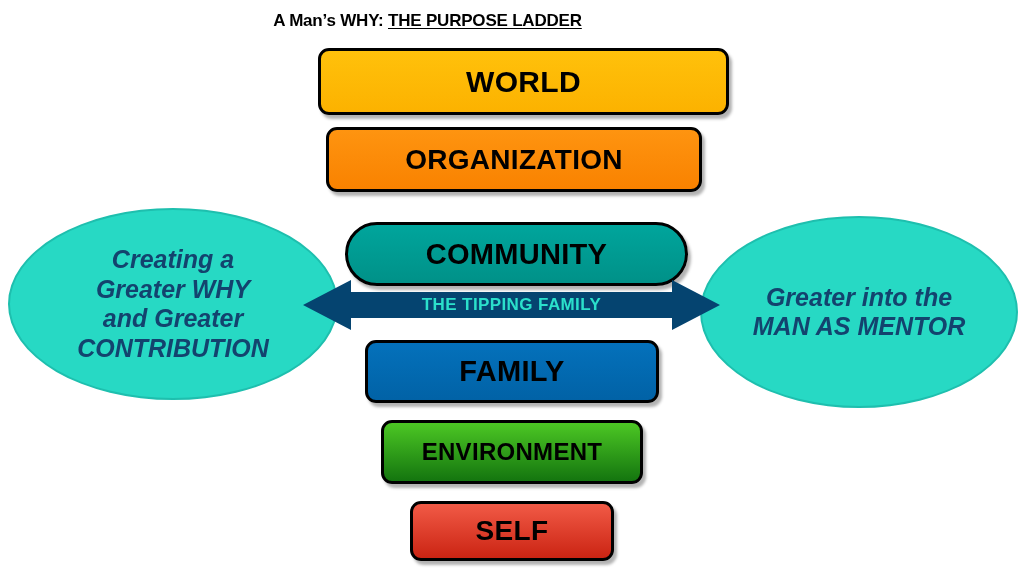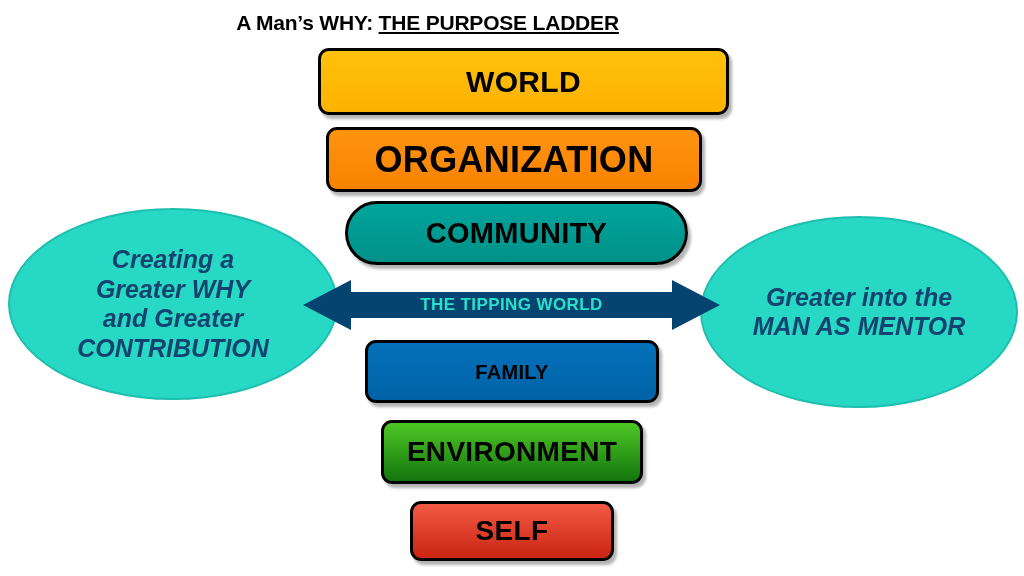--- a/index.html
+++ b/index.html
@@ -18,21 +18,21 @@
     overflow: hidden;
   }
 
   
   #title {
     position: absolute;
     top: 11px;
     left: 0;
     width: 855px;
     text-align: center;
-    font-size: 21px;
+    font-size: 17px;
     font-weight: bold;
     color: #000000;
     letter-spacing: -0.2px;
     white-space: nowrap;
   }
   #title .t-plain { }
   #title .t-underline { text-decoration: underline; text-underline-offset: 2px; }
 
   
   .bar {
@@ -134,34 +134,34 @@
       <div>Greater into the</div>
       <div>MAN AS MENTOR</div>
     </div>
   </div>
 
   <div id="ladder-host">
       <div class="bar" style="left: 318px; top: 48px; width: 411px; height: 67px; background: linear-gradient(rgb(255, 193, 11) 0%, rgb(252, 178, 0) 100%);">
         <span class="bar-label" style="font-size: 30px;">WORLD</span>
       </div>
       <div class="bar" style="left: 326px; top: 127px; width: 376px; height: 65px; background: linear-gradient(rgb(254, 148, 16) 0%, rgb(249, 130, 0) 100%);">
-        <span class="bar-label" style="font-size: 36px;">ORGANIZATION</span>
+        <span class="bar-label" style="font-size: 28px;">ORGANIZATION</span>
       </div>
-      <div class="bar" style="left: 345px; top: 201px; width: 343px; height: 64px; background: linear-gradient(rgb(0, 165, 156) 0%, rgb(0, 145, 136) 100%); border-radius: 32px;">
+      <div class="bar" style="left: 345px; top: 222px; width: 343px; height: 64px; background: linear-gradient(rgb(0, 165, 156) 0%, rgb(0, 145, 136) 100%); border-radius: 32px;">
         <span class="bar-label" style="font-size: 29px;">COMMUNITY</span>
       </div>
       <div class="bar" style="left: 365px; top: 340px; width: 294px; height: 63px; background: linear-gradient(rgb(4, 113, 187) 0%, rgb(1, 98, 166) 100%);">
-        <span class="bar-label" style="font-size: 20px;">FAMILY</span>
+        <span class="bar-label" style="font-size: 29px;">FAMILY</span>
       </div>
       <div class="bar" style="left: 381px; top: 420px; width: 262px; height: 64px; background: linear-gradient(rgb(76, 199, 36) 0%, rgb(20, 117, 15) 100%);">
-        <span class="bar-label" style="font-size: 28px;">ENVIRONMENT</span>
+        <span class="bar-label" style="font-size: 24px;">ENVIRONMENT</span>
       </div>
       <div class="bar" style="left: 410px; top: 501px; width: 204px; height: 60px; background: linear-gradient(rgb(241, 90, 70) 0%, rgb(203, 36, 19) 100%); justify-content: center;">
         <span class="bar-label" style="font-size: 28px;">SELF</span>
       </div>
     </div>
 
   <svg id="tipping-arrow" viewBox="0 0 417 50" preserveAspectRatio="none">
     <polygon id="arrow-shape" points="0,25 48,0 48,12 369,12 369,0 417,25 369,50 369,38 48,38 48,50" fill="#054470"></polygon>
   </svg>
-  <div id="tipping-label" style="color: rgb(43, 224, 203);">THE TIPPING WORLD</div>
+  <div id="tipping-label" style="color: rgb(43, 224, 203);">THE TIPPING FAMILY</div>
 
 </div>
 
 </body></html>

